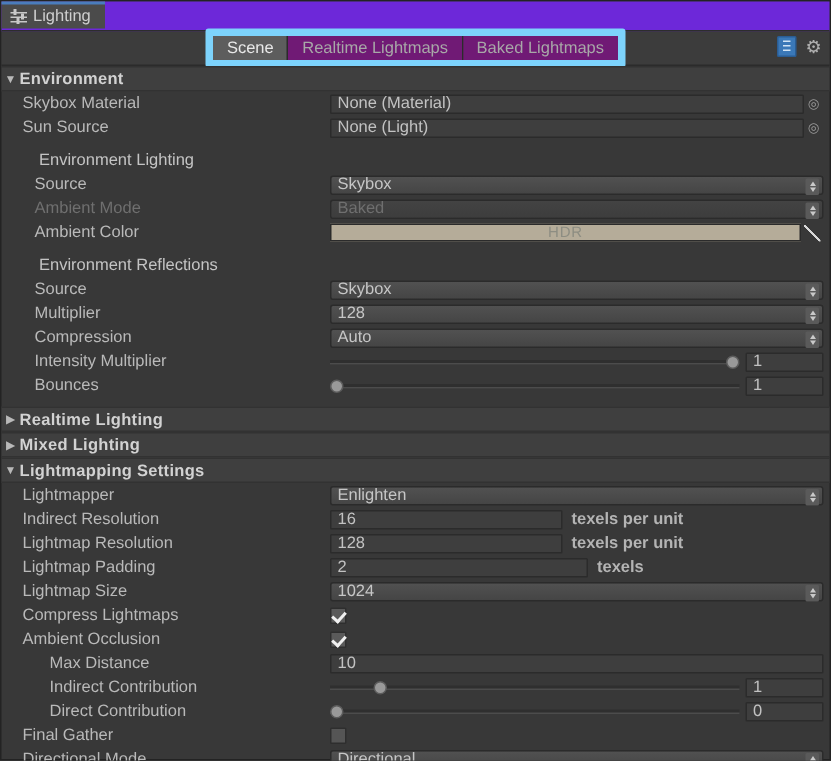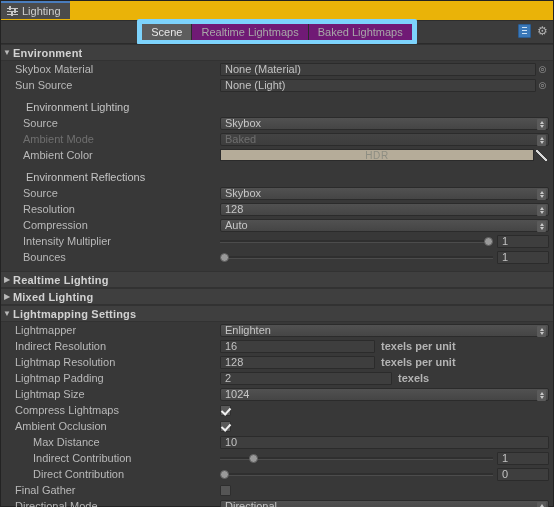--- a/index.html
+++ b/index.html
@@ -6,21 +6,21 @@
   body{
     width:554px;height:507px;overflow:hidden;
     font-family:"Liberation Sans","DejaVu Sans",sans-serif;
     font-size:11px;color:#b4b4b4;
     -webkit-font-smoothing:none;
   }
   .panel{width:554px;height:507px;position:relative;background:#383838;
          border:1px solid #232323;box-sizing:border-box;}
 
   
-  .tabbar{height:19px;background:#eab308;position:relative;
+  .tabbar{height:19px;background:#6d28d9;position:relative;
           border-bottom:1px solid #2d2d2d;display:flex;align-items:flex-start;}
   .wtab{height:18px;display:flex;align-items:center;gap:4px;padding:0 9px 0 6px;
         background:#4b4b4b;border-top:2px solid #4a7dbd;box-sizing:border-box;
         font-size:11px;color:#cfcfcf;}
   .wtab .ico{display:inline-block;width:11px;height:11px;position:relative;}
   .wtab .ico i{position:absolute;left:0;height:1px;background:#c8c8c8;display:block;}
   .wtab .ico i:nth-child(1){top:2px;width:11px;}
   .wtab .ico i:nth-child(2){top:5px;width:11px;}
   .wtab .ico i:nth-child(3){top:8px;width:11px;}
   .wtab .ico b{position:absolute;width:2px;height:4px;background:#c8c8c8;display:block;}
@@ -216,21 +216,21 @@
       <span class="lbl ind2">Source</span>
       <div class="fieldzone">
         <div class="dd">
           <span>Skybox</span>
           <span class="arw"></span>
         </div>
       </div>
     </div>
 
     <div class="row h18">
-      <span class="lbl ind2">Resolution</span>
+      <span class="lbl ind2">Multiplier</span>
       <div class="fieldzone">
         <div class="dd">
           <span>128</span>
           <span class="arw"></span>
         </div>
       </div>
     </div>
 
     <div class="row h18">
       <span class="lbl ind2">Compression</span>

